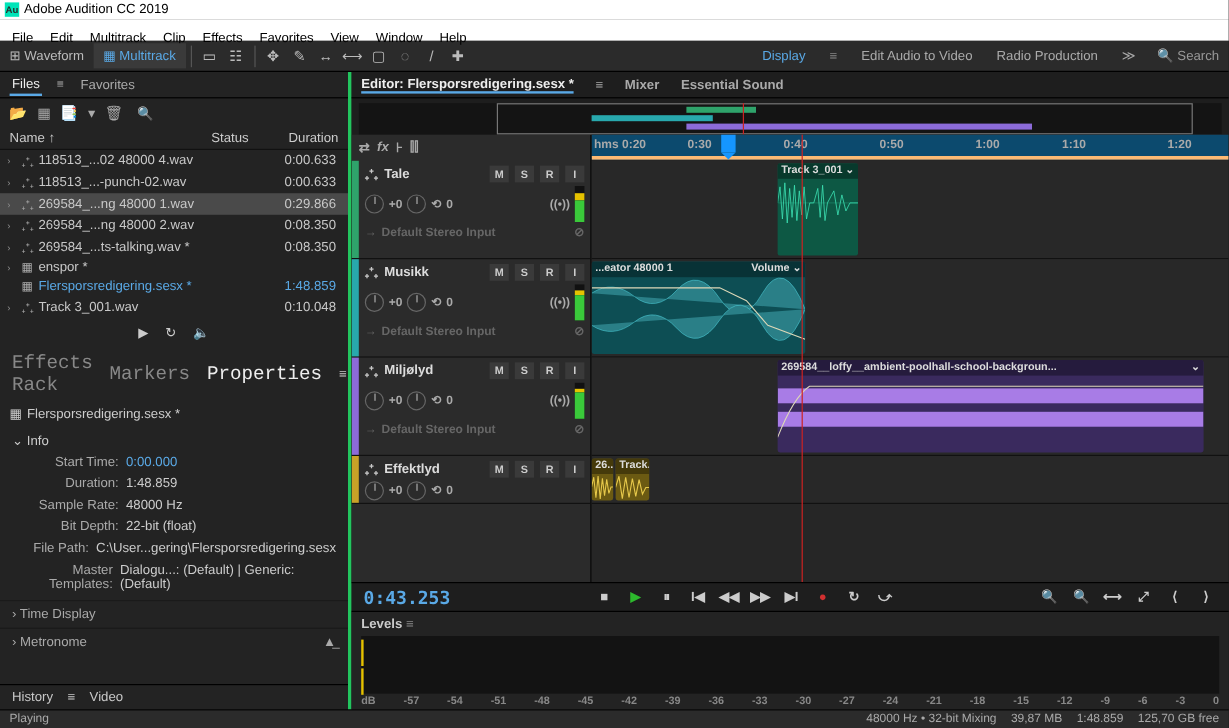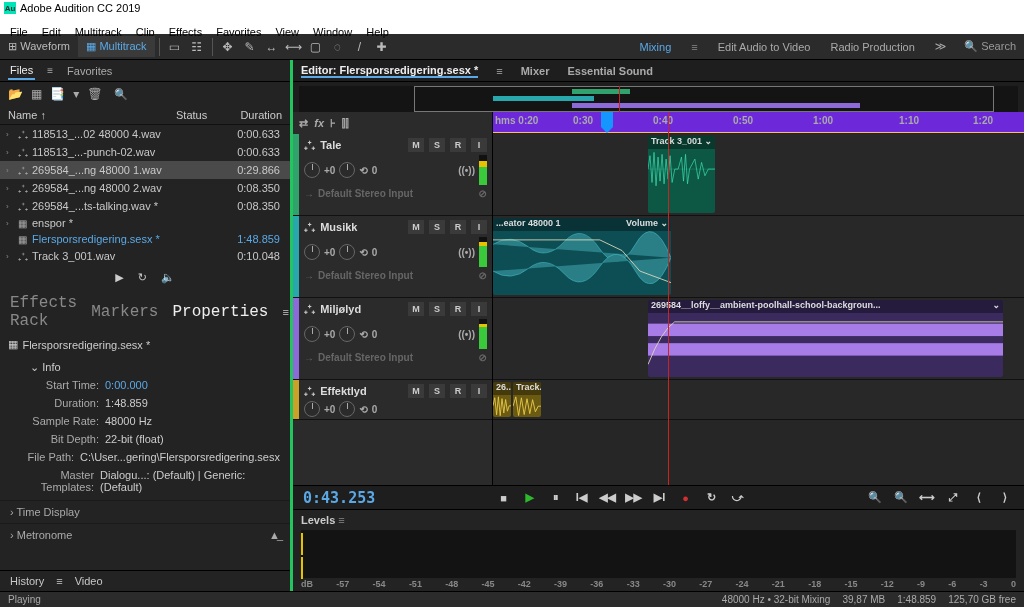--- a/index.html
+++ b/index.html
@@ -54,21 +54,21 @@
 .file-row .fdur { width:60px; text-align:right; padding-right:4px; }
 
 .file-footer { display:flex; justify-content:center; gap:14px; padding:6px 0; color:#ccc; }
 
 .left-tabs2 { display:flex; gap:14px; padding:4px 10px; align-items:center; }
 .left-tabs2 .tab { color:#888; font-size:16px;font-family:Liberation Mono, monospace; }
 .left-tabs2 .tab.active { color:#eee; }
 
 .props-title { display:flex; align-items:center; gap:4px; padding:4px 8px; font-size:11px; color:#ccc; }
 .info-section { padding:4px 10px; }
-.info-section .header { color:#ccc; font-size:11px; padding:2px 0;margin-left:20px; }
+.info-section .header { color:#ccc; font-size:11px; padding:2px 0; }
 .info-row { display:flex; font-size:11px; padding:3px 0; }
 .info-row .label { width:95px; text-align:right; padding-right:6px; color:#aaa; }
 .info-row .value { color:#ccc; }
 .info-row .value.link { color:#5aa9e6; }
 
 .left-bottom-item { padding:5px 10px; display:flex; color:#aaa; justify-content:space-between; border-top:1px solid #1a1a1a; }
 
 .history-tabs { display:flex; gap:12px; padding:4px 10px; border-top:1px solid #000; align-items:center; }
 
 
@@ -97,21 +97,21 @@
 .msrbtn { width:16px; height:14px; background:#3a3a3a; display:flex; align-items:center; justify-content:center; font-size:9px; color:#ccc; }
 .th-row2 { display:flex; align-items:center; gap:4px; color:#aaa; font-size:10px; margin-bottom:3px; }
 .knob { width:16px; height:16px; border:1px solid #666; border-radius:50%; position:relative; }
 .knob::after { content:''; position:absolute; left:7px; top:1px; width:1px; height:6px; background:#aaa; }
 .th-row3 { display:flex; align-items:center; gap:4px; color:#666; font-size:10px; }
 .meter { width:8px; height:30px; background:#111; display:flex; flex-direction:column; justify-content:flex-end; }
 .meter .g { background:#3ac93a; }
 .meter .y { background:#e6c200; }
 
 .track-lanes { flex:1; position:relative; background:#262626; overflow:hidden; }
-.ruler { position:absolute; top:-1px; left:0; right:0; height:22px; background:#6d28d9; border-bottom:1px solid #fdba74; display:flex; }
+.ruler { position:absolute; top:-1px; left:0; right:0; height:22px; background:#0c4a6e; border-bottom:3px solid #fdba74; display:flex; }
 .ruler-canvas { flex:1; position:relative; }
 .ruler-lbl { position:absolute; top:4px; color:#aaa; font-size:10px; }
 .playmarker { position:absolute; top:0; width:12px; height:16px; background:#1596ff; left:108px; }
 .playmarker::after { content:''; position:absolute; left:0; top:16px; border-left:6px solid transparent; border-right:6px solid transparent; border-top:6px solid #1596ff; }
 
 .lane { position:absolute; left:0; right:0; border-bottom:1px solid #111; background:#282828; }
 .clip { position:absolute; top:2px; bottom:2px; border-radius:2px; overflow:hidden; }
 .clip-label { position:absolute; top:0; left:0; right:0; height:13px; background:rgba(0,0,0,0.35); font-size:9px; color:#ddd; padding:0 3px; white-space:nowrap; overflow:hidden; display:flex; justify-content:space-between; }
 .wave-svg { position:absolute; top:13px; left:0; right:0; bottom:0; }
 
@@ -175,21 +175,21 @@
   <div class="divider"></div>
   <div class="icon-btn">✥</div>
   <div class="icon-btn">✎</div>
   <div class="icon-btn">↔</div>
   <div class="icon-btn">⟷</div>
   <div class="icon-btn">▢</div>
   <div class="icon-btn">◌</div>
   <div class="icon-btn">/</div>
   <div class="icon-btn">✚</div>
   <div class="spacer"></div>
-  <div class="ws active">Mixing</div>
+  <div class="ws active">Display</div>
   <div class="ws" style="color:#888">≡</div>
   <div class="ws">Edit Audio to Video</div>
   <div class="ws">Radio Production</div>
   <div class="ws">≫</div>
   <div class="search">🔍 <span>Search</span></div>
 </div>
 
 <div class="main">
 
   <div class="left">
@@ -471,21 +471,21 @@
 
       <div class="track-lanes">
         <div class="ruler">
           <div class="ruler-canvas">
             <div class="playmarker"></div>
             <span class="ruler-lbl" style="left:2px"><span>hms</span> <span>0:20</span></span>
             <span class="ruler-lbl" style="left:80px">0:30</span>
             <span class="ruler-lbl" style="left:160px">0:40</span>
             <span class="ruler-lbl" style="left:240px">0:50</span>
             <span class="ruler-lbl" style="left:320px">1:00</span>
-            <span class="ruler-lbl" style="left:406px">1:10</span>
+            <span class="ruler-lbl" style="left:392px">1:10</span>
             <span class="ruler-lbl" style="left:480px">1:20</span>
           </div>
         </div>
 
         <div class="lane" style="top:22px; height:82px;">
           <div class="clip" style="left:155px; width:67px; background:#0d5844;">
             <div class="clip-label">
                 <span>Track 3_001</span>
                 <span>⌄</span>
               </div>

